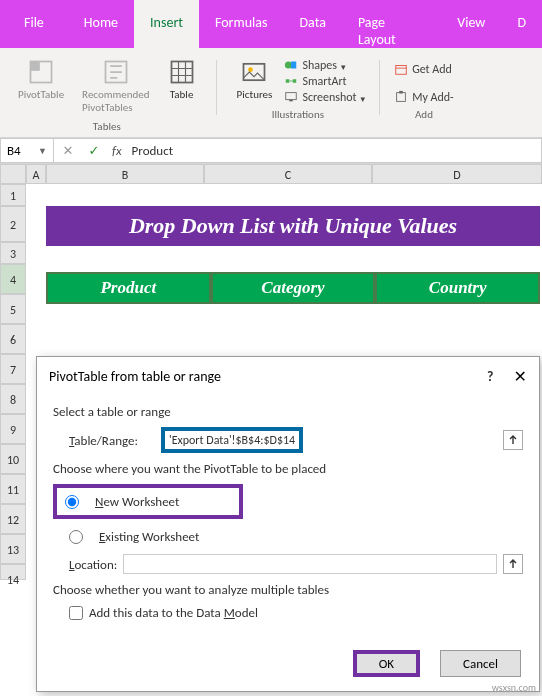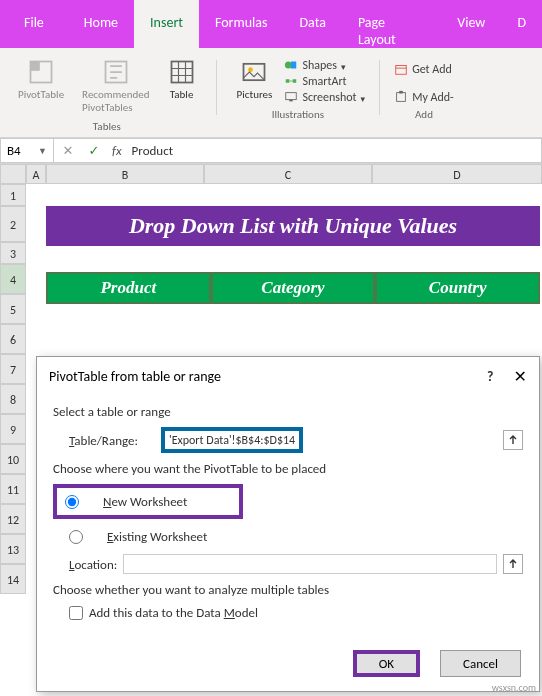--- a/index.html
+++ b/index.html
@@ -59,21 +59,21 @@
 .dlg-right { display: flex; gap: 20px; align-items: center; }
 .dlg-help { font-size: 14px; font-weight: bold; color: #333; }
 .dlg-close { font-size: 16px; }
 .dlg-body { padding: 8px 16px 12px; color: #333; }
 .dlg-body > div { margin-bottom: 8px; }
 .fieldrow { display: flex; align-items: center; gap: 4px; }
 .fieldlabel { width: 88px; }
 .fieldbox { border: 4px solid #0369a1; padding: 2px 4px; font-size: 12px; }
 .picker { margin-left: auto; width: 20px; height: 20px; border: 1px solid #aaa; display: flex; align-items: center; justify-content: center; }
 .radios { border: 4px solid #7030a0; padding: 4px 8px; width: 190px; margin: 4px 0 2px; }
-.radiorow { display: flex; align-items: center; gap: 24px; padding: 2px 0; }
+.radiorow { display: flex; align-items: center; gap: 16px; padding: 2px 0; }
 .radiorow.outside { margin-left: 16px; }
 .locrow { display: flex; align-items: center; gap: 6px; margin: 2px 0 8px 16px; }
 .locrow input[type=text] { flex: 1; border: 1px solid #ccc; height: 20px; padding: 2px 4px; }
 .chkrow { display: flex; align-items: center; gap: 6px; margin: 4px 0 0 16px; }
 .dlg-foot { display: flex; justify-content: flex-end; gap: 20px; padding: 10px 18px 14px; }
 .btn { border: 1px solid #999; background: #e1e1e1; padding: 4px 22px; font-size: 13px; }
 .btn.primary { border: 4px solid #7030a0; padding: 2px 22px; }
 input[type=radio], input[type=checkbox] { width: 14px; height: 14px; }
 .watermark { position: absolute; right: 6px; bottom: 2px; font-size: 10px; color: #999; }
 .under { text-decoration: underline; }
@@ -211,21 +211,21 @@
       <div class="rowhead sel" style="height:30px;line-height:30px">4</div>
       <div class="rowhead" style="height:30px;line-height:30px">5</div>
       <div class="rowhead" style="height:30px;line-height:30px">6</div>
       <div class="rowhead" style="height:30px;line-height:30px">7</div>
       <div class="rowhead" style="height:30px;line-height:30px">8</div>
       <div class="rowhead" style="height:30px;line-height:30px">9</div>
       <div class="rowhead" style="height:30px;line-height:30px">10</div>
       <div class="rowhead" style="height:30px;line-height:30px">11</div>
       <div class="rowhead" style="height:30px;line-height:30px">12</div>
       <div class="rowhead" style="height:30px;line-height:30px">13</div>
-      <div class="rowhead" style="height:30px;line-height:30px">14</div>
+      <div class="rowhead" style="height:16px;line-height:30px">14</div>
     </div>
     <div class="sheet-area">
       <div style="height:22px"></div>
       <div class="banner">Drop Down List with Unique Values</div>
       <div class="tbl-head">
         <div class="th">Product</div>
         <div class="th">Category</div>
         <div class="th">Country</div>
       </div>
       <div style="height:300px"></div>

